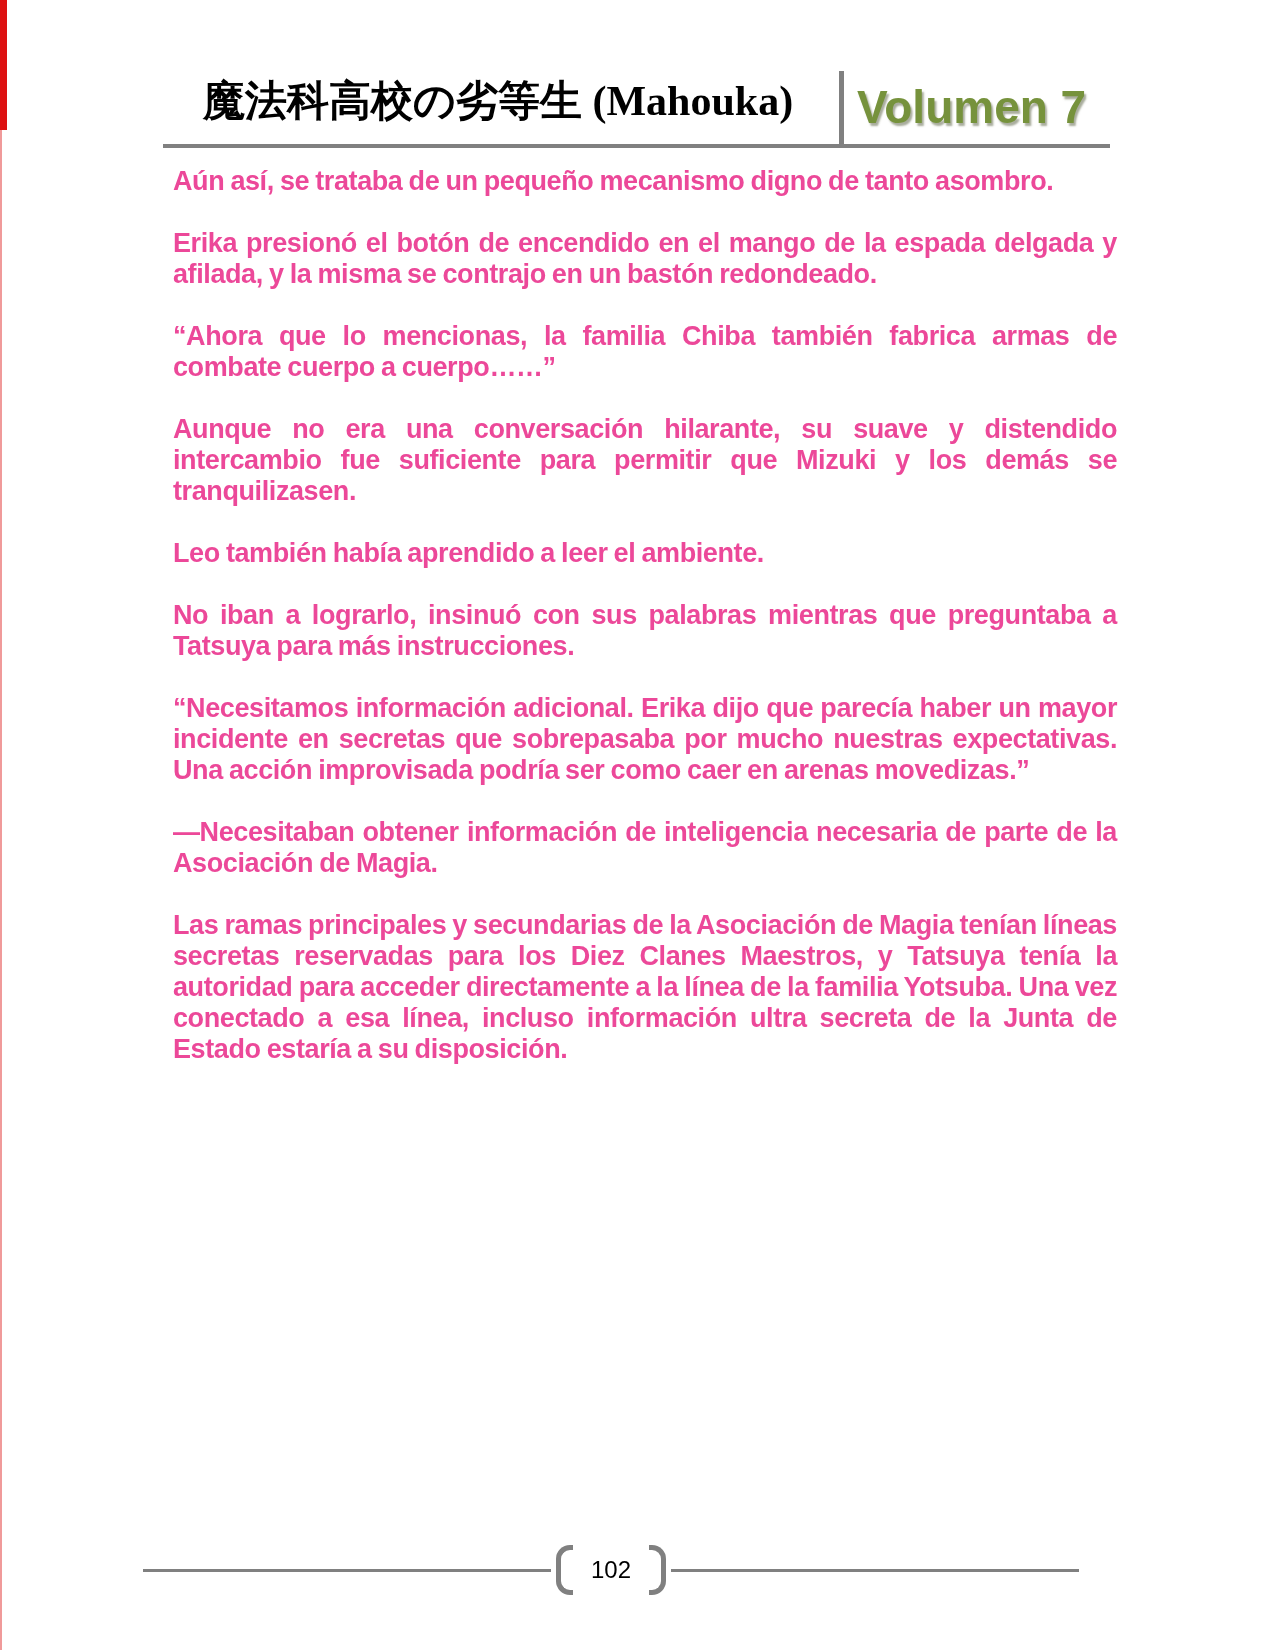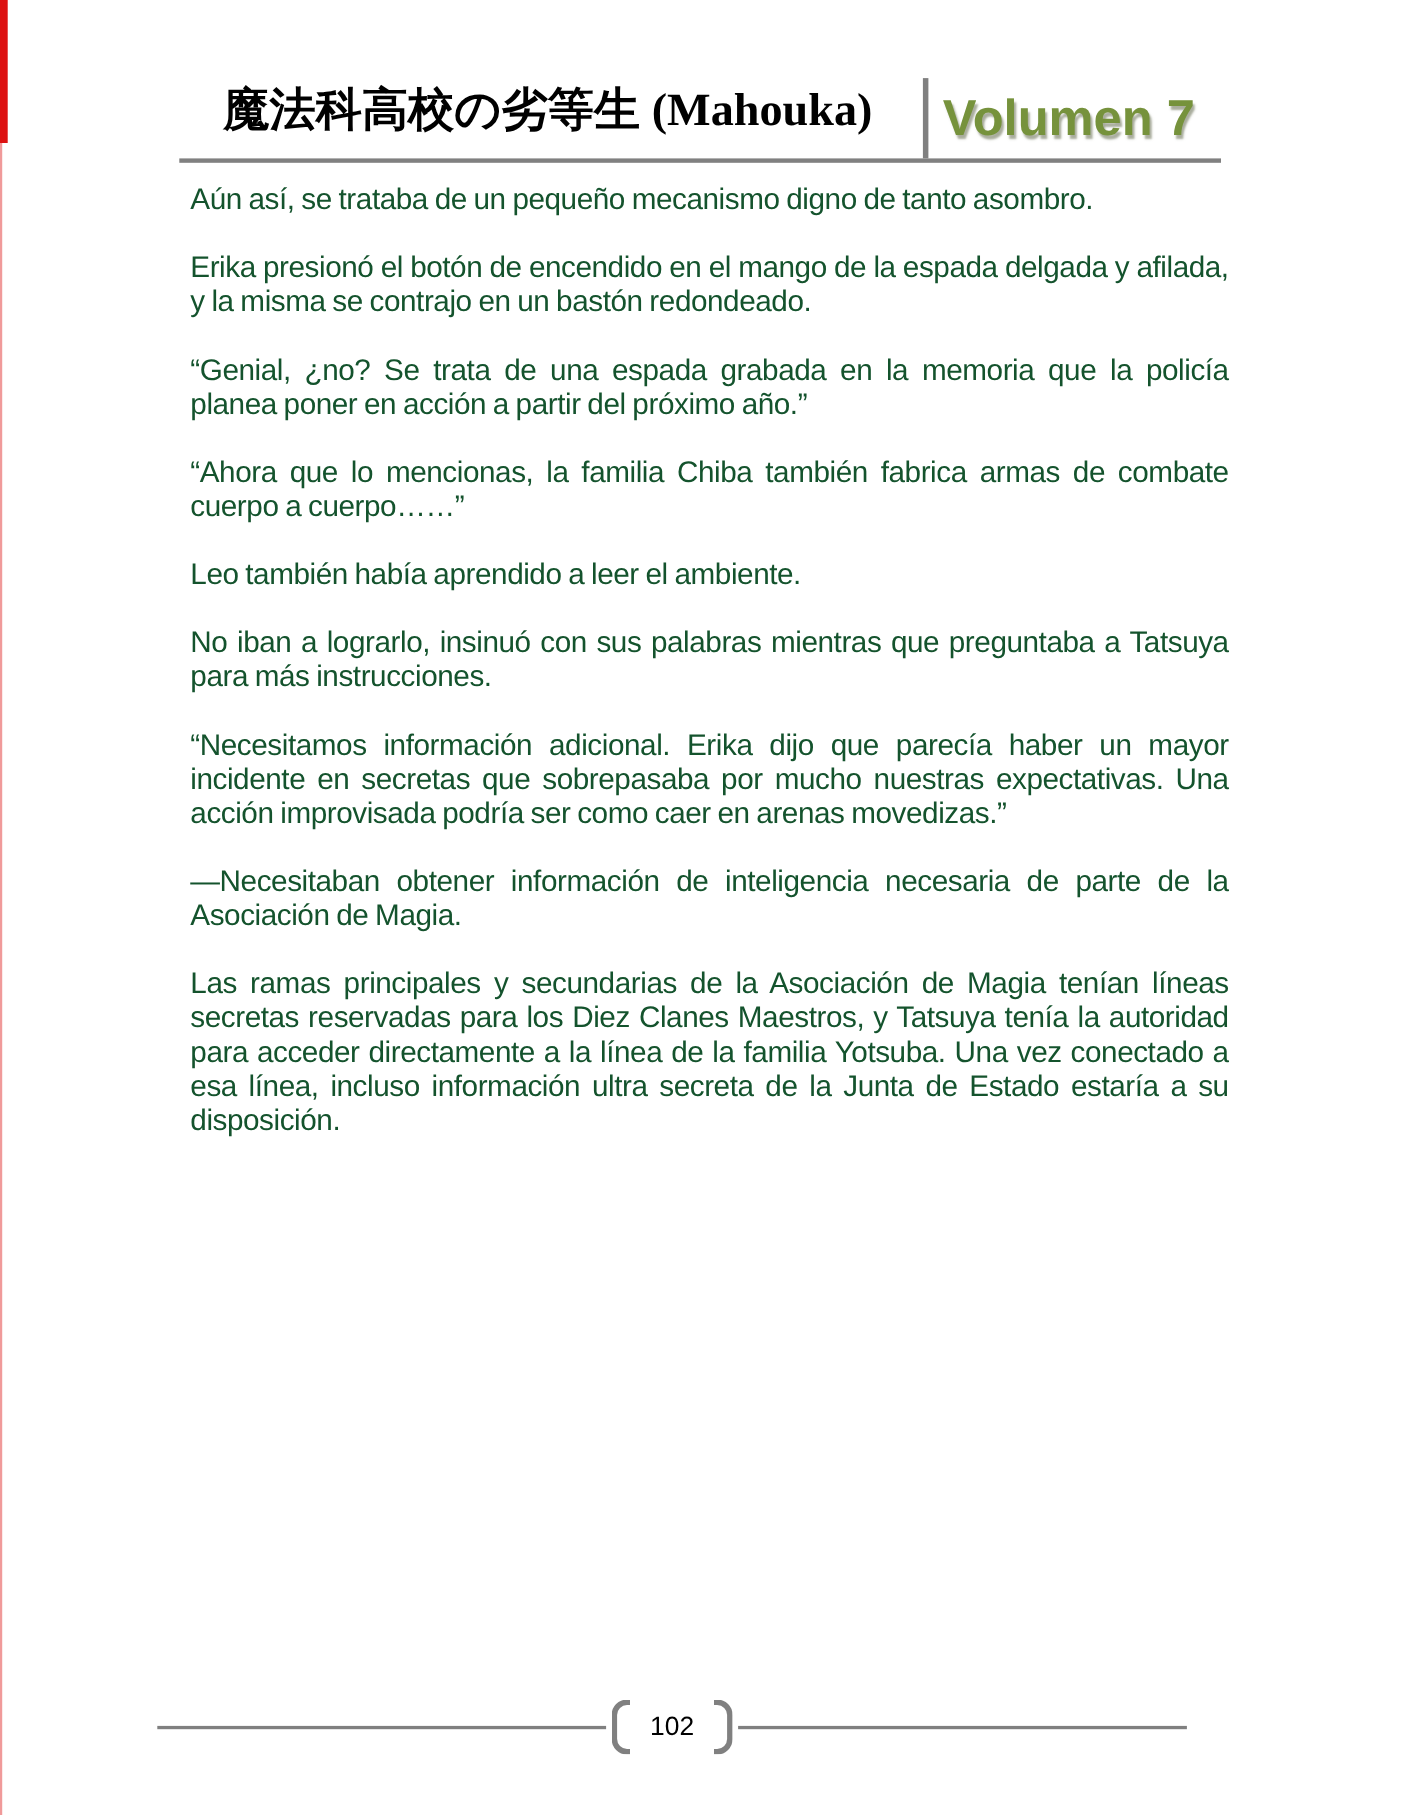--- a/index.html
+++ b/index.html
@@ -53,21 +53,22 @@
 
   
   .content {
     position: absolute; left: 173px; top: 166px; width: 944px;
   }
   .content p {
     font-size: 27px; line-height: 31px;
     letter-spacing: -0.4px; word-spacing: -1px;
     text-align: justify;
     margin-bottom: 31px;
-    color: #14532d;
+    color: #ec4899;
+    font-weight: bold;
   }
 
   
   .footer {
     position: absolute; left: 0; top: 1544px; width: 1222px; height: 52px;
     display: flex; align-items: center; justify-content: center;
   }
   .footer-line { width: 408px; height: 3px; background: #808080; }
   .bracket {
     width: 17px; height: 50px;
@@ -99,22 +100,22 @@
   <div class="header">
     <div class="title-jp">魔法科高校の劣等生 (Mahouka)</div>
     <div class="header-vbar"></div>
     <div class="volume-label">Volumen 7</div>
     <div class="header-rule"></div>
   </div>
 
   <div class="content">
     <p>Aún así, se trataba de un pequeño mecanismo digno de tanto asombro.</p>
     <p>Erika presionó el botón de encendido en el mango de la espada delgada y afilada, y la misma se contrajo en un bastón redondeado.</p>
-    <p>“Genial, ¿no? Se trata de una espada grabada en la memoria que la policía planea poner en acción a partir del próximo año.”</p>
     <p>“Ahora que lo mencionas, la familia Chiba también fabrica armas de combate cuerpo a cuerpo……”</p>
+    <p>Aunque no era una conversación hilarante, su suave y distendido intercambio fue suficiente para permitir que Mizuki y los demás se tranquilizasen.</p>
     <p>Leo también había aprendido a leer el ambiente.</p>
     <p>No iban a lograrlo, insinuó con sus palabras mientras que preguntaba a Tatsuya para más instrucciones.</p>
     <p>“Necesitamos información adicional. Erika dijo que parecía haber un mayor incidente en secretas que sobrepasaba por mucho nuestras expectativas. Una acción improvisada podría ser como caer en arenas movedizas.”</p>
     <p>—Necesitaban obtener información de inteligencia necesaria de parte de la Asociación de Magia.</p>
     <p>Las ramas principales y secundarias de la Asociación de Magia tenían líneas secretas reservadas para los Diez Clanes Maestros, y Tatsuya tenía la autoridad para acceder directamente a la línea de la familia Yotsuba. Una vez conectado a esa línea, incluso información ultra secreta de la Junta de Estado estaría a su disposición.</p>
   </div>
 
   <div class="footer">
     <div class="footer-line"></div>
     <div class="bracket bracket-left"></div>

